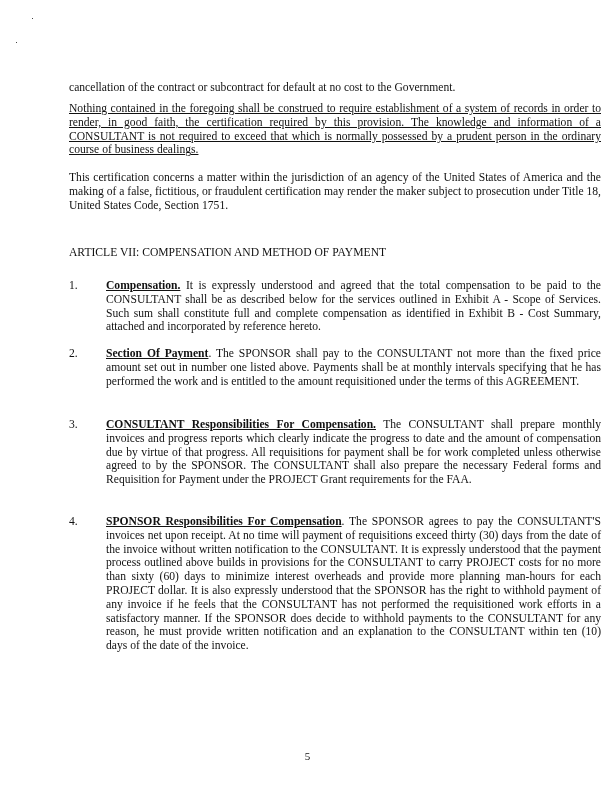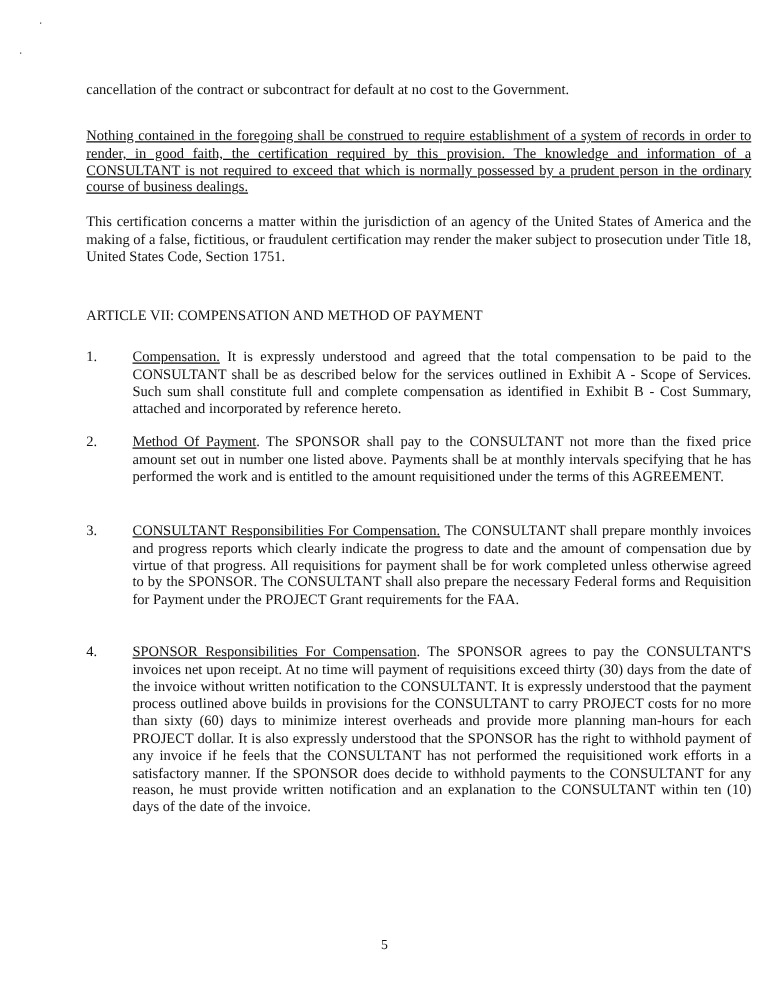--- a/index.html
+++ b/index.html
@@ -4,45 +4,45 @@
 <style>
   html, body { margin:0; padding:0; background:#ffffff; }
   body { width:615px; height:800px; position:relative; overflow:hidden;
          font-family:"Liberation Serif", serif; color:#111; font-size:11.6px; }
   .dot { position:absolute; width:1px; height:1px; background:#444; }
   .p { position:absolute; left:69px; width:532px; line-height:13.8px; text-align:justify; margin:0; }
   .heading { position:absolute; left:69px; line-height:14px; margin:0; }
   .item { position:absolute; left:69px; width:532px; }
   .num { position:absolute; left:0; top:0; line-height:13.8px; }
   .body { position:absolute; left:37px; width:495px; line-height:13.8px; text-align:justify; margin:0; }
-  .u { text-decoration:underline; }
+  .u { text-decoration:underline;font-weight:bold; }
   .pagenum { position:absolute; left:0; width:615px; text-align:center; top:750px; font-size:11px; }
 </style>
 </head>
 <body>
 
 <div class="dot" style="left:32px; top:18px;"></div>
 <div class="dot" style="left:16px; top:42px;"></div>
 
-<p class="p" style="top:65px;">cancellation of the contract or subcontract for default at no cost to the Government.</p>
+<p class="p" style="top:81px;">cancellation of the contract or subcontract for default at no cost to the Government.</p>
 
 <p class="p" style="top:102px;text-decoration:underline;">Nothing contained in the foregoing shall be construed to require establishment of a system of records in order to render, in good faith, the certification required by this provision.  The knowledge and information of a CONSULTANT is not required to exceed that which is normally possessed by a prudent person in the ordinary course of business dealings.</p>
 
 <p class="p" style="top:171px;">This certification concerns a matter within the jurisdiction of an agency of the United States of America and the making of a false, fictitious, or fraudulent certification may render the maker subject to prosecution under Title 18, United States Code, Section 1751.</p>
 
 <p class="heading" style="top:246px;">ARTICLE VII:  COMPENSATION AND METHOD OF PAYMENT</p>
 
 <div class="item" style="top:279px;">
   <span class="num">1.</span>
   <p class="body"><span class="u">Compensation.</span><span>  It is expressly understood and agreed that the total compensation to be paid to the CONSULTANT shall be as described below for the services outlined in Exhibit A - Scope of Services.  Such sum shall constitute full and complete compensation as identified in Exhibit B - Cost Summary, attached and incorporated by reference hereto.</span></p>
 </div>
 
 <div class="item" style="top:347px;">
   <span class="num">2.</span>
-  <p class="body"><span class="u">Method Of Payment</span><span>.  The SPONSOR shall pay to the CONSULTANT not more than the fixed price amount set out in number one listed above.  Payments shall be at monthly intervals specifying that he has performed the work and is entitled to the amount requisitioned under the terms of this AGREEMENT.</span></p>
+  <p class="body"><span class="u">Section Of Payment</span><span>.  The SPONSOR shall pay to the CONSULTANT not more than the fixed price amount set out in number one listed above.  Payments shall be at monthly intervals specifying that he has performed the work and is entitled to the amount requisitioned under the terms of this AGREEMENT.</span></p>
 </div>
 
 <div class="item" style="top:418px;">
   <span class="num">3.</span>
   <p class="body"><span class="u">CONSULTANT Responsibilities For Compensation.</span><span>  The CONSULTANT shall prepare monthly invoices and progress reports which clearly indicate the progress to date and the amount of compensation due by virtue of that progress.  All requisitions for payment shall be for work completed unless otherwise agreed to by the SPONSOR.  The CONSULTANT shall also prepare the necessary Federal forms and Requisition for Payment under the PROJECT Grant requirements for the FAA.</span></p>
 </div>
 
 <div class="item" style="top:515px;">
   <span class="num">4.</span>
   <p class="body"><span class="u">SPONSOR Responsibilities For Compensation</span><span>.   The SPONSOR agrees to pay the CONSULTANT'S invoices net upon receipt.  At no time will payment of requisitions exceed thirty (30) days from the date of the invoice without written notification to the CONSULTANT.  It is expressly understood that the payment process outlined above builds in provisions for the CONSULTANT to carry PROJECT costs for no more than sixty (60) days to minimize interest overheads and provide more planning man-hours for each PROJECT dollar.  It is also expressly understood that the SPONSOR has the right to withhold payment of any invoice if he feels that the CONSULTANT has not performed the requisitioned work efforts in a satisfactory manner.  If the SPONSOR does decide to withhold payments to the CONSULTANT for any reason, he must provide written notification and an explanation to the CONSULTANT within ten (10) days of the date of the invoice.</span></p>

